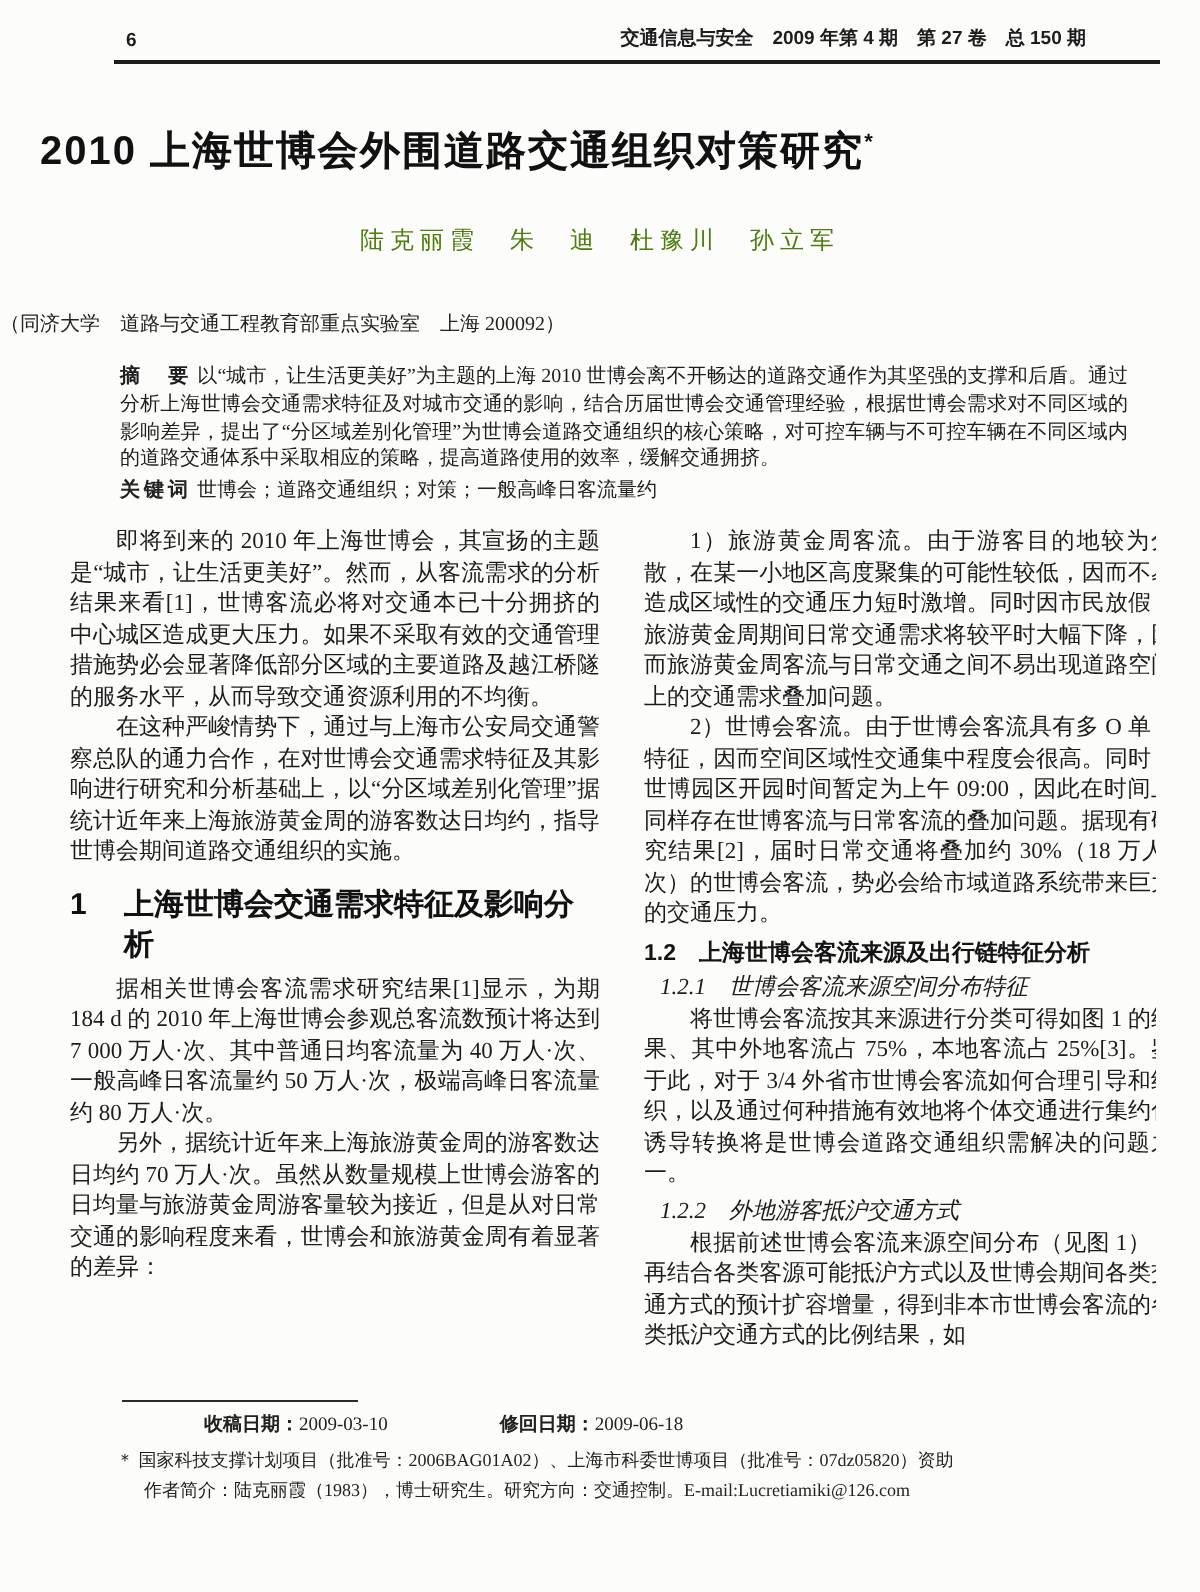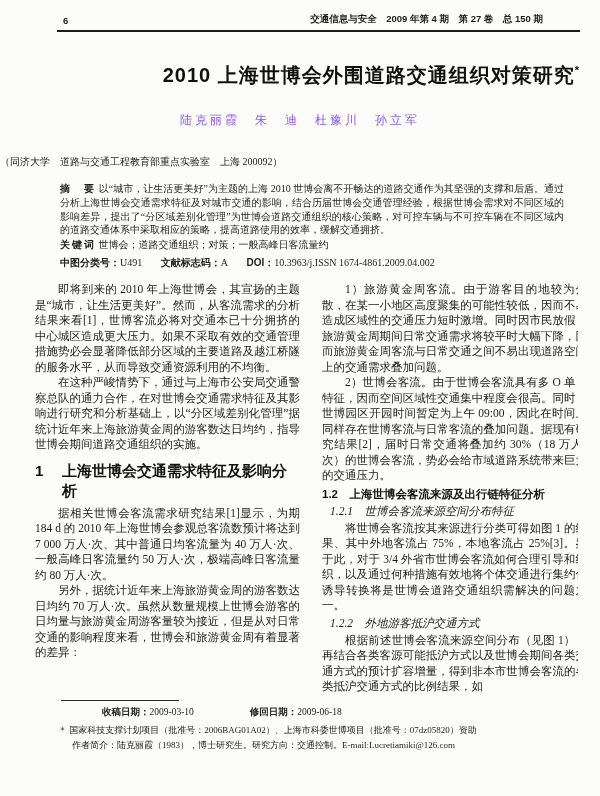--- a/index.html
+++ b/index.html
@@ -20,28 +20,28 @@
     font-family: "Liberation Sans", "DejaVu Sans", sans-serif;
     font-size: 9.5px; font-weight: bold; color: #1d1d1d;
   }
   .head-rule {
     border: 0; border-top: 2.5px solid #1c1c1c;
     margin: 4px 20px 0 57px;
   }
   
   .paper-title {
     margin: 30px 20px 0 20px;
-    text-align: right;
+    text-align: left;
     font-family: "Liberation Sans", "DejaVu Sans", sans-serif;
     font-size: 20px; font-weight: bold; letter-spacing: 1px; color: #111;
   }
   .paper-title sup { font-size: 11px; }
   .authors {
     margin-top: 23px; text-align: center;
-    font-size: 12px; letter-spacing: 3px; color: #8b5cf6;
+    font-size: 12px; letter-spacing: 3px; color: #4d7c0f;
   }
   .affiliation {
     margin-top: 26px; text-align: left;
     font-size: 10px; color: #222;
   }
   
   .abstract {
     margin: 13px 36px 0 60px;
     font-size: 10px; line-height: 13.8px; text-align: justify; color: #1e1e1e;
   }
@@ -107,25 +107,20 @@
   <div class="abstract">
     <span class="lbl">摘　要</span>
     <span>以“城市，让生活更美好”为主题的上海 2010 世博会离不开畅达的道路交通作为其坚强的支撑和后盾。通过分析上海世博会交通需求特征及对城市交通的影响，结合历届世博会交通管理经验，根据世博会需求对不同区域的影响差异，提出了“分区域差别化管理”为世博会道路交通组织的核心策略，对可控车辆与不可控车辆在不同区域内的道路交通体系中采取相应的策略，提高道路使用的效率，缓解交通拥挤。</span>
   </div>
 
   <div class="keywords">
     <span class="lbl">关键词</span>
     <span>世博会；道路交通组织；对策；一般高峰日客流量约</span>
   </div>
 
-  <div class="meta-line">
-    <span class="seg"><span class="mlbl">中图分类号：</span><span>U491</span></span>
-    <span class="seg"><span class="mlbl">文献标志码：</span><span>A</span></span>
-    <span class="seg"><span class="mlbl">DOI：</span><span>10.3963/j.ISSN 1674-4861.2009.04.002</span></span>
-  </div>
 
   <div class="columns">
 
     <div class="col">
       <p>即将到来的 2010 年上海世博会，其宣扬的主题是“城市，让生活更美好”。然而，从客流需求的分析结果来看[1]，世博客流必将对交通本已十分拥挤的中心城区造成更大压力。如果不采取有效的交通管理措施势必会显著降低部分区域的主要道路及越江桥隧的服务水平，从而导致交通资源利用的不均衡。</p>
       <p>在这种严峻情势下，通过与上海市公安局交通警察总队的通力合作，在对世博会交通需求特征及其影响进行研究和分析基础上，以“分区域差别化管理”据统计近年来上海旅游黄金周的游客数达日均约，指导世博会期间道路交通组织的实施。</p>
       <div class="sec1-heading">
         <span class="num">1</span>
         <span>上海世博会交通需求特征及影响分析</span>
       </div>

